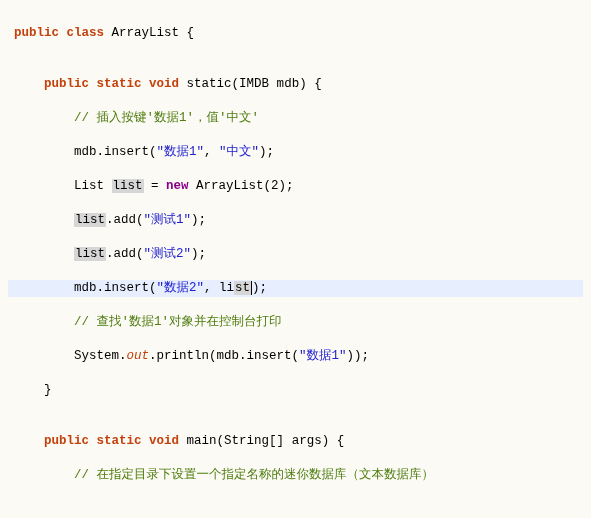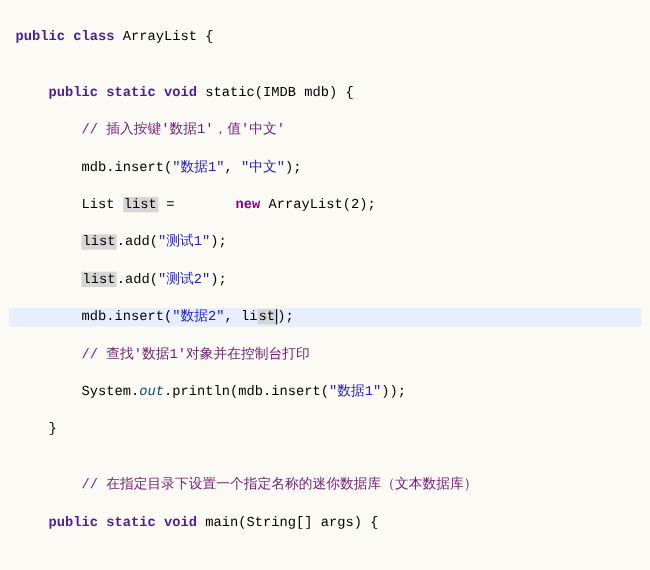--- a/index.html
+++ b/index.html
@@ -18,47 +18,47 @@
   }
   .line {
     display: block;
     padding-left: 6px;
   }
   .hl {
     background: #e7eefe;
     display: block;
     padding-left: 6px;
   }
-  .kw { color: #4c1d95; font-weight: bold; }
-  .kw-new { color: #870087; font-weight: bold; margin-left: 48px; }
-  .comment { color: #701a75; text-align: center; }
+  .kw { color: #c2410c; font-weight: bold; }
+  .kw-new { color: #870087; font-weight: bold; }
+  .comment { color: #4d7c0f; text-align: center; }
   .string { color: #2020cf; }
   .var-hl { background: #d6d6d6; padding: 0 1px;}
-  .static-it { font-style: italic; color: #0c4a6e; }
+  .static-it { font-style: italic; color: #c2410c; }
   .caret { border-left: 1px solid #000; }
 </style>
 </head>
 <body>
 
 <div class="code-container">
 <span class="line"><span class="kw">public</span> <span class="kw">class</span> <span>ArrayList {</span></span>
 <span class="line"></span>
 <span class="line">    <span class="kw">public</span> <span class="kw">static</span> <span class="kw">void</span> <span>static(IMDB mdb) {</span></span>
 <span class="line">        <span class="comment">// 插入按键'数据1'，值'中文'</span></span>
 <span class="line">        <span>mdb.insert(</span><span class="string">"数据1"</span><span>, </span><span class="string">"中文"</span><span>);</span></span>
 <span class="line">        <span>List </span><span class="var-hl">list</span><span> = </span><span class="kw-new">new</span><span> ArrayList(2);</span></span>
 <span class="line">        <span class="var-hl">list</span><span>.add(</span><span class="string">"测试1"</span><span>);</span></span>
 <span class="line">        <span class="var-hl">list</span><span>.add(</span><span class="string">"测试2"</span><span>);</span></span>
 <span class="hl">        <span>mdb.insert(</span><span class="string">"数据2"</span><span>, li</span><span class="var-hl"><span>st</span></span><span class="caret"></span><span>);</span></span>
 <span class="line">        <span class="comment">// 查找'数据1'对象并在控制台打印</span></span>
 <span class="line">        <span>System.</span><span class="static-it">out</span><span>.println(mdb.insert(</span><span class="string">"数据1"</span><span>));</span></span>
 <span class="line">    <span>}</span></span>
 <span class="line"></span>
+<span class="line">    <span class="kw">public</span> <span class="kw">static</span> <span class="kw">void</span> <span>main(String[] args) {</span></span>
 <span class="line">        <span class="comment">// 在指定目录下设置一个指定名称的迷你数据库（文本数据库）</span></span>
-<span class="line">    <span class="kw">public</span> <span class="kw">static</span> <span class="kw">void</span> <span>main(String[] args) {</span></span>
 
 
 
 
 
 
 
 
 
 

